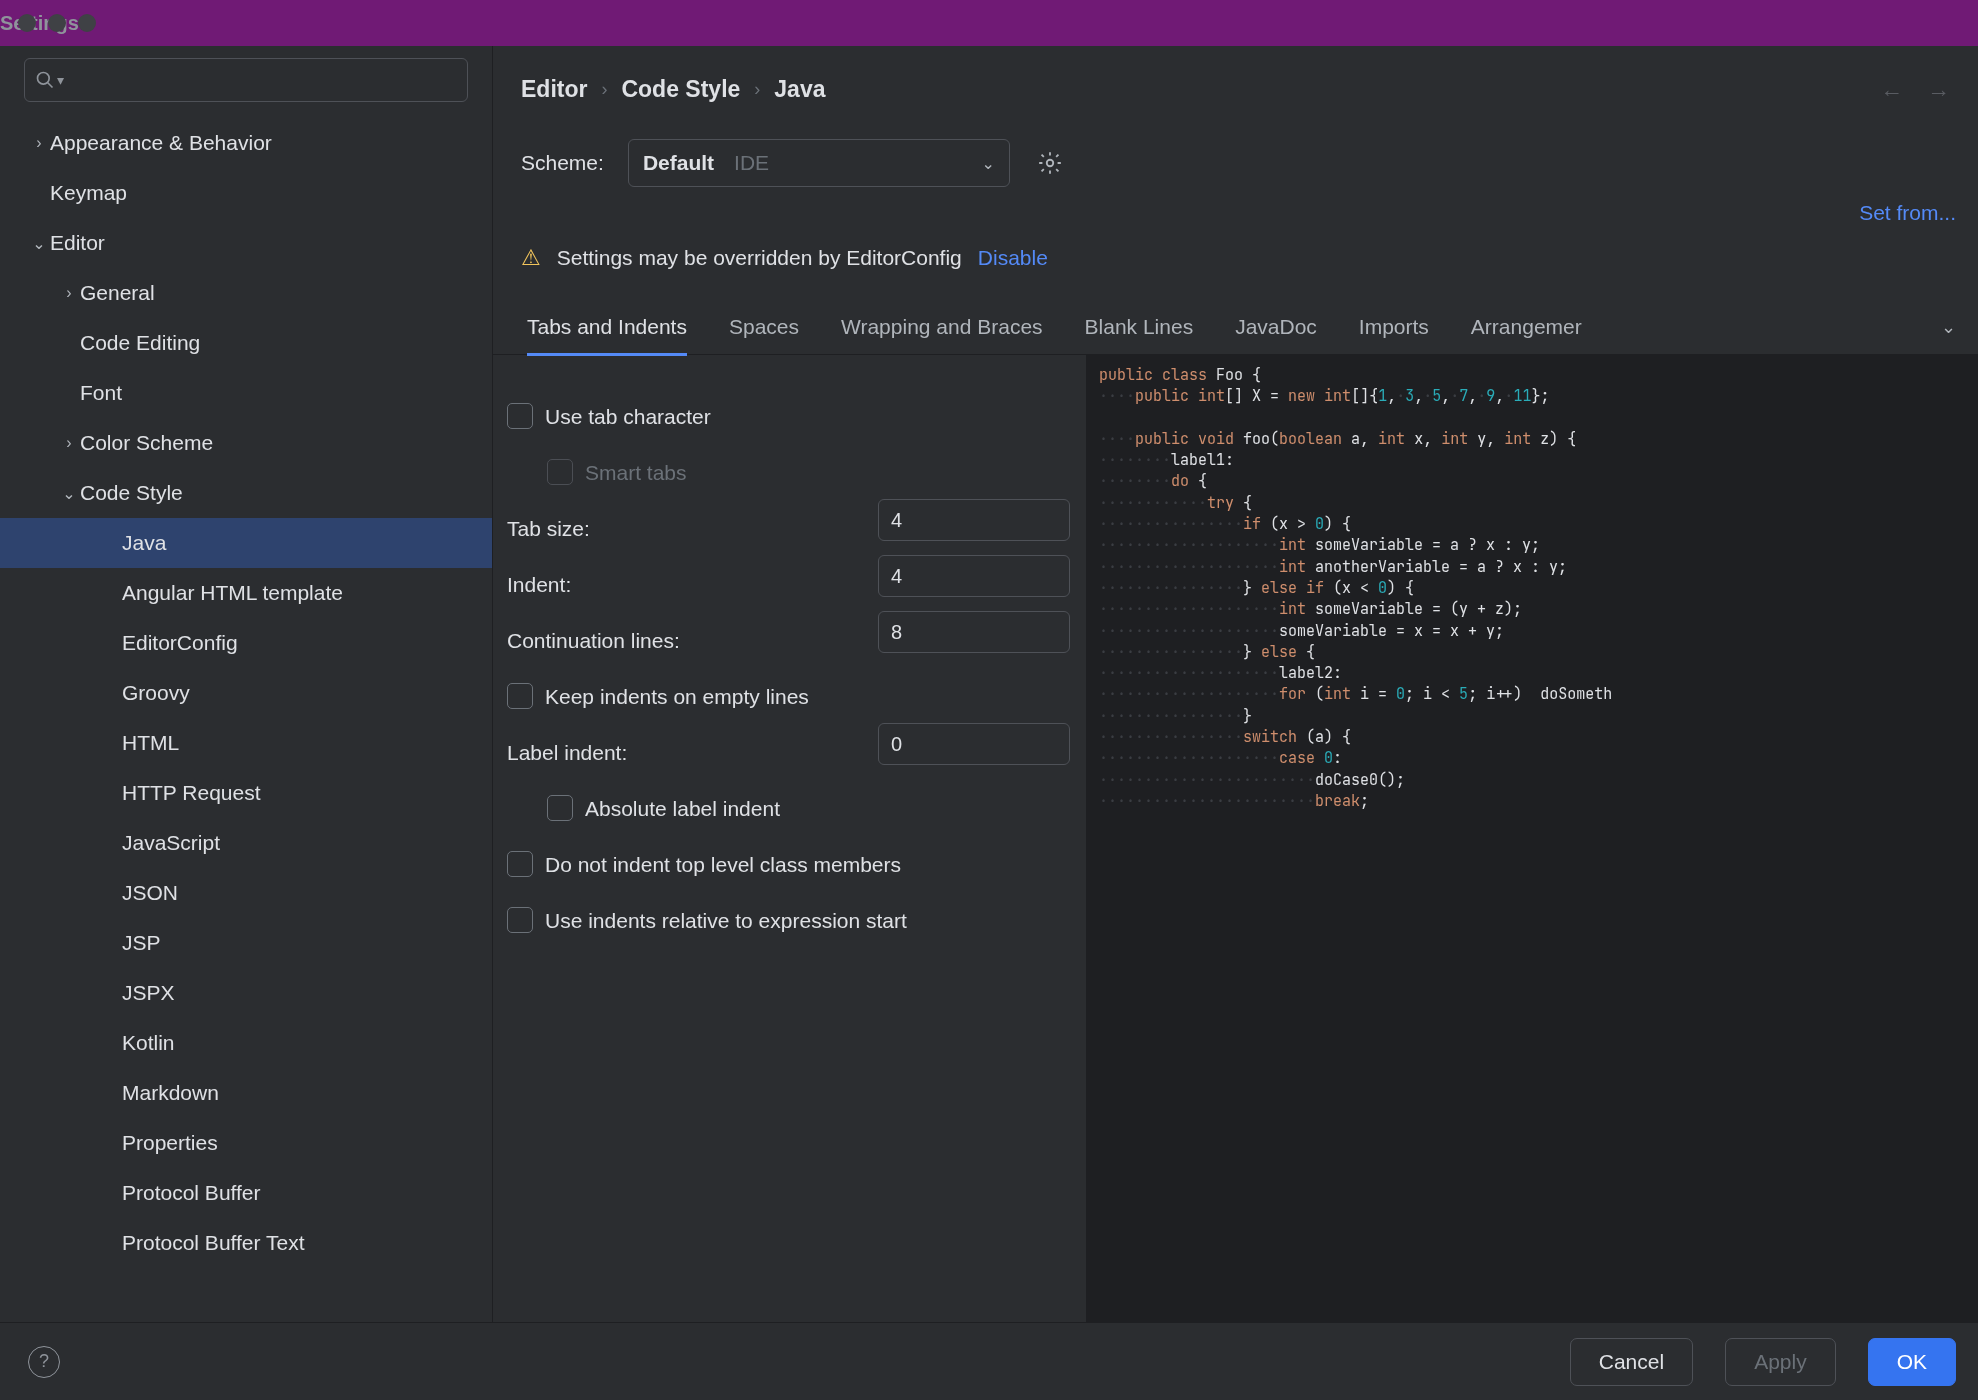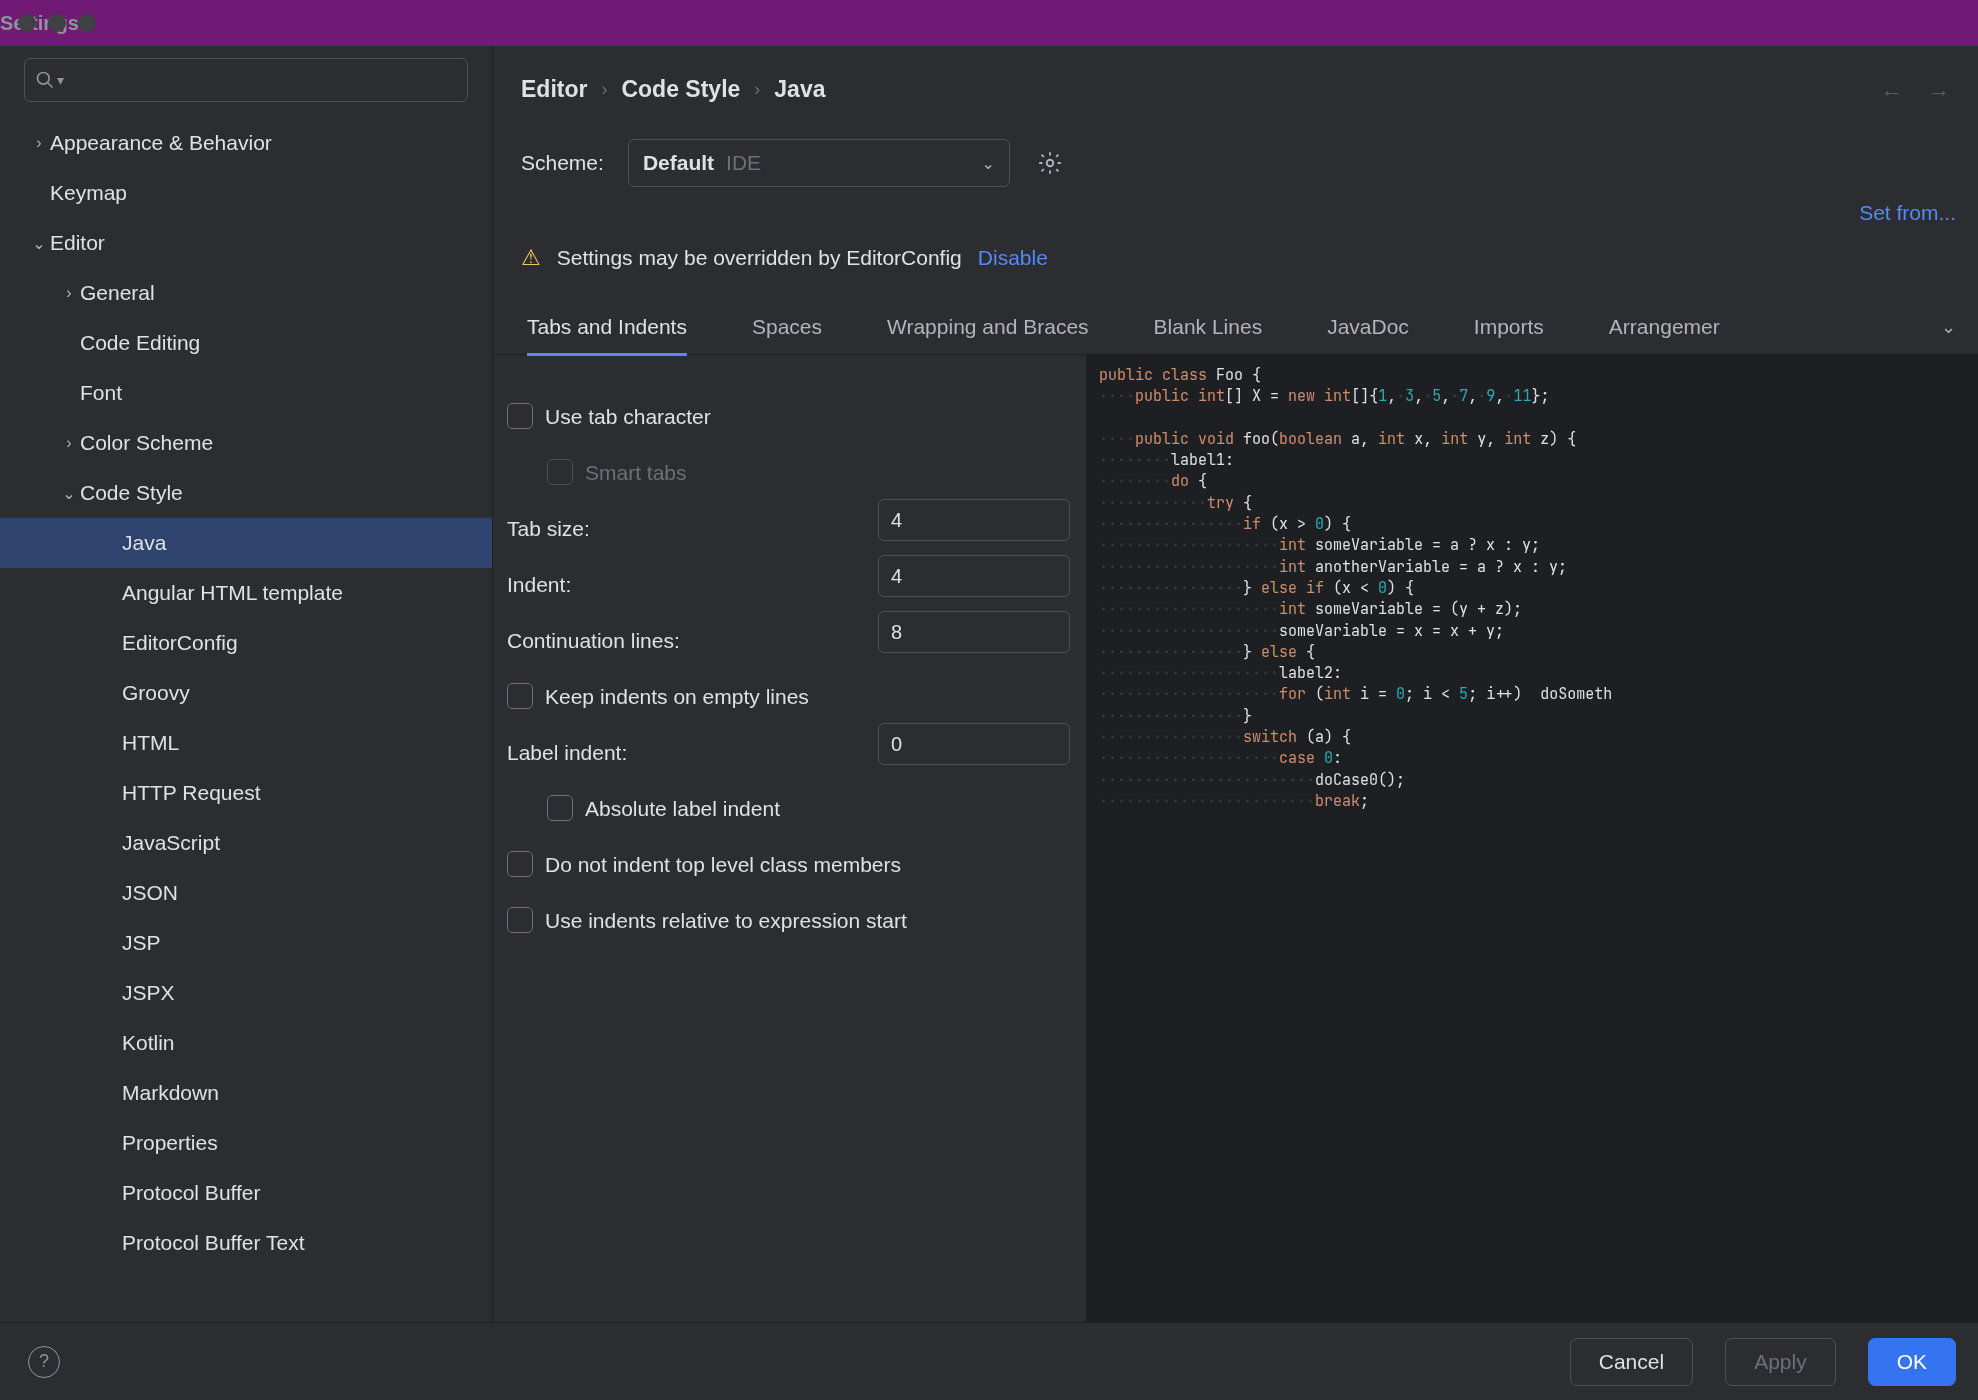--- a/index.html
+++ b/index.html
@@ -63,40 +63,40 @@
 .header-section { padding: 30px 28px 0 28px; }
 .breadcrumb { display: flex; gap: 14px; align-items: center; font-size: 23px; font-weight: 650; }
 .bc-sep { color: #6b7178; font-weight: normal; font-size: 18px; }
 
 .scheme-row { display: flex; align-items: center; gap: 24px; margin-top: 36px; }
 .scheme-label { font-size: 21px; color: #dfe1e5; }
 .scheme-select {
   height: 48px; width: 382px; border: 1px solid #4e5157;
   border-radius: 6px; background: #2b2d30;
   display: flex; align-items: center; padding: 0 14px;
-  gap: 12px;
+  gap: 20px;
 }
 .scheme-select .name { font-weight: 600; font-size: 21px; }
 .scheme-select .ide { color: #6b7178; font-size: 21px; }
 .scheme-select .dd { margin-left: auto; color: #b0b5bb; font-size: 16px; }
 .gear-btn { width: 32px; height: 32px; display: flex; align-items: center; justify-content: center; }
 .gear-svg { width: 26px; height: 26px; stroke: #b0b5bb; fill: none; }
 
 .set-from-row { display: flex; justify-content: flex-end; padding: 0 22px; margin-top: 14px; }
 .set-from-link { color: #548af7; font-size: 21px; cursor: pointer; }
 
 .config-banner {
   display: flex; align-items: center; gap: 16px;
   margin: 20px 0 0 28px; font-size: 21px;
 }
 .warn-tri { color: #f2c55c; font-size: 22px; }
 .disable-link { color: #548af7; cursor: pointer; }
 
 .tabs-row {
-  display: flex; gap: 65px; align-items: center;
+  display: flex; gap: 42px; align-items: center;
   border-bottom: 1px solid #1e1f22;
   margin-top: 28px; padding-left: 34px; padding-right: 22px;
   height: 56px;
 }
 .tab { font-size: 21px; color: #b0b5bb; height: 100%; display: flex; align-items: center; cursor: pointer; }
 .tab.active { color: #dfe1e5; border-bottom: 3px solid #548af7; margin-top: 3px; }
 .more-chevron { margin-left: auto; color: #b0b5bb; font-size: 18px; cursor: pointer; }
 
 
 .content-split { flex: 1; display: flex; overflow: hidden; }

